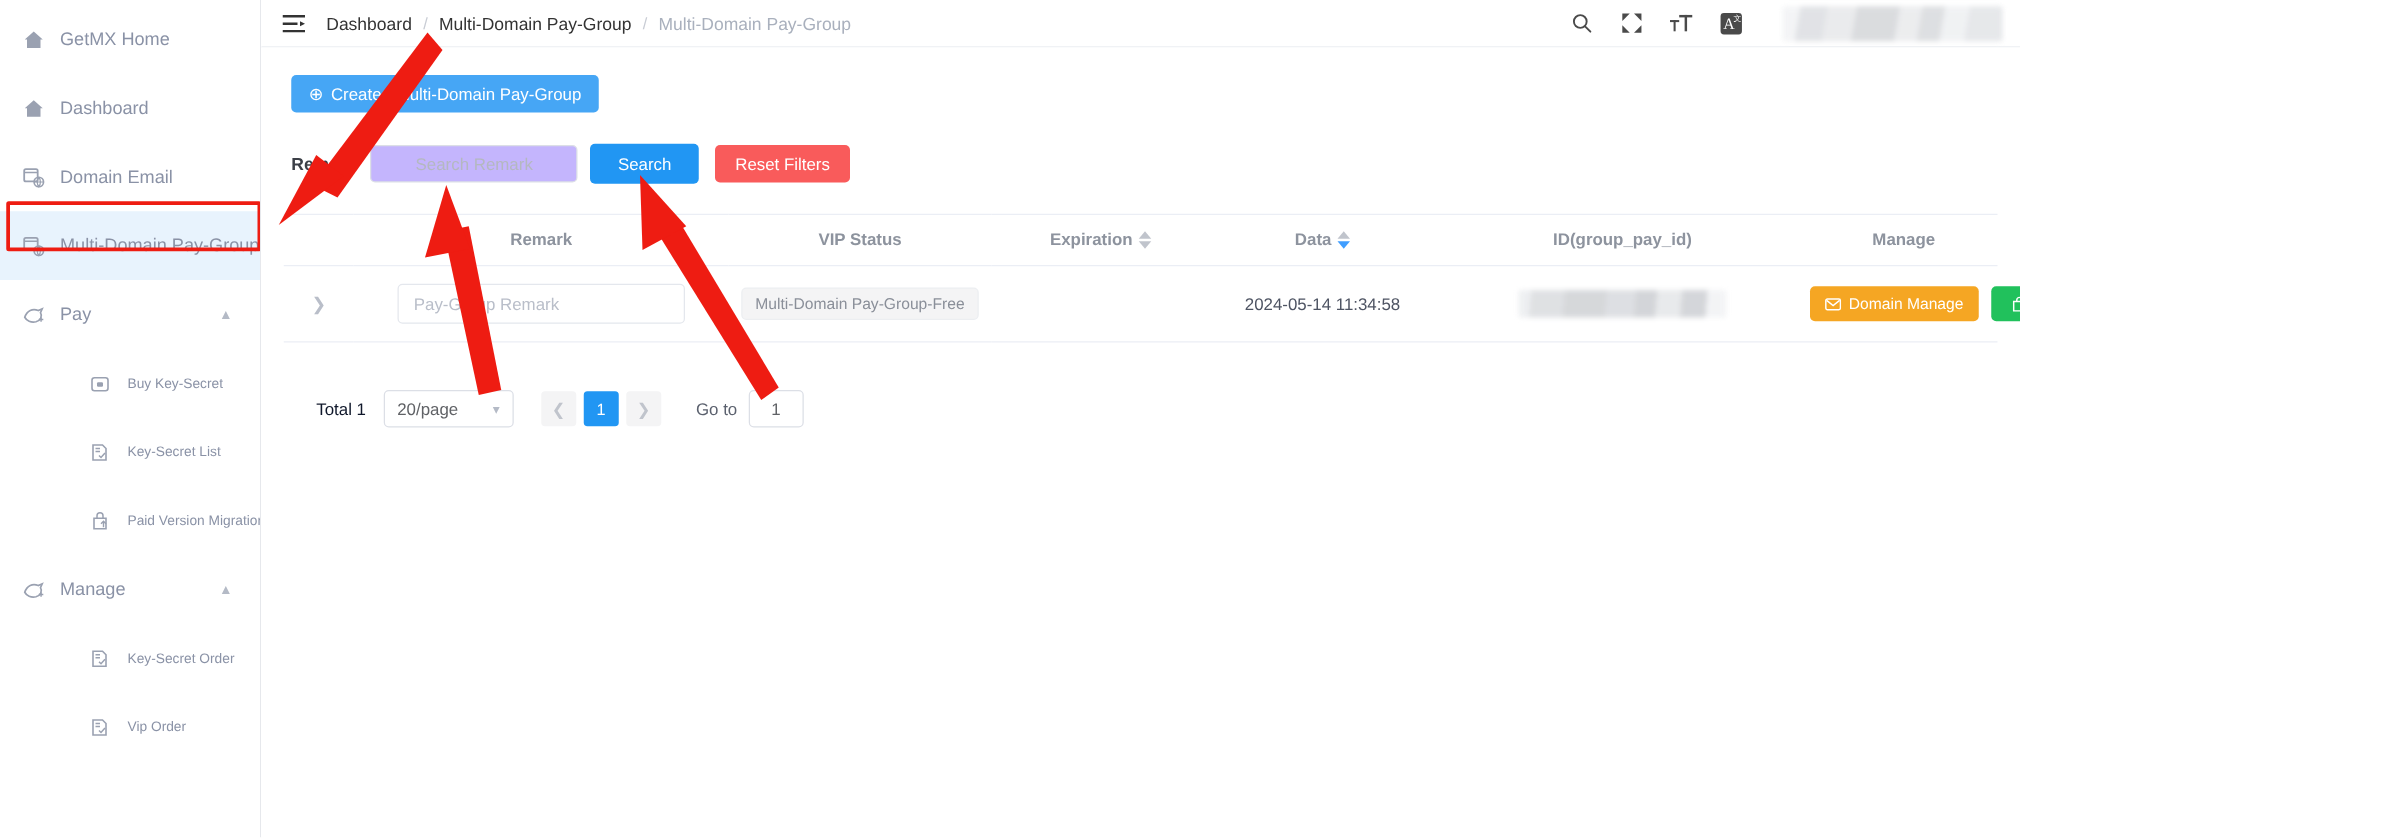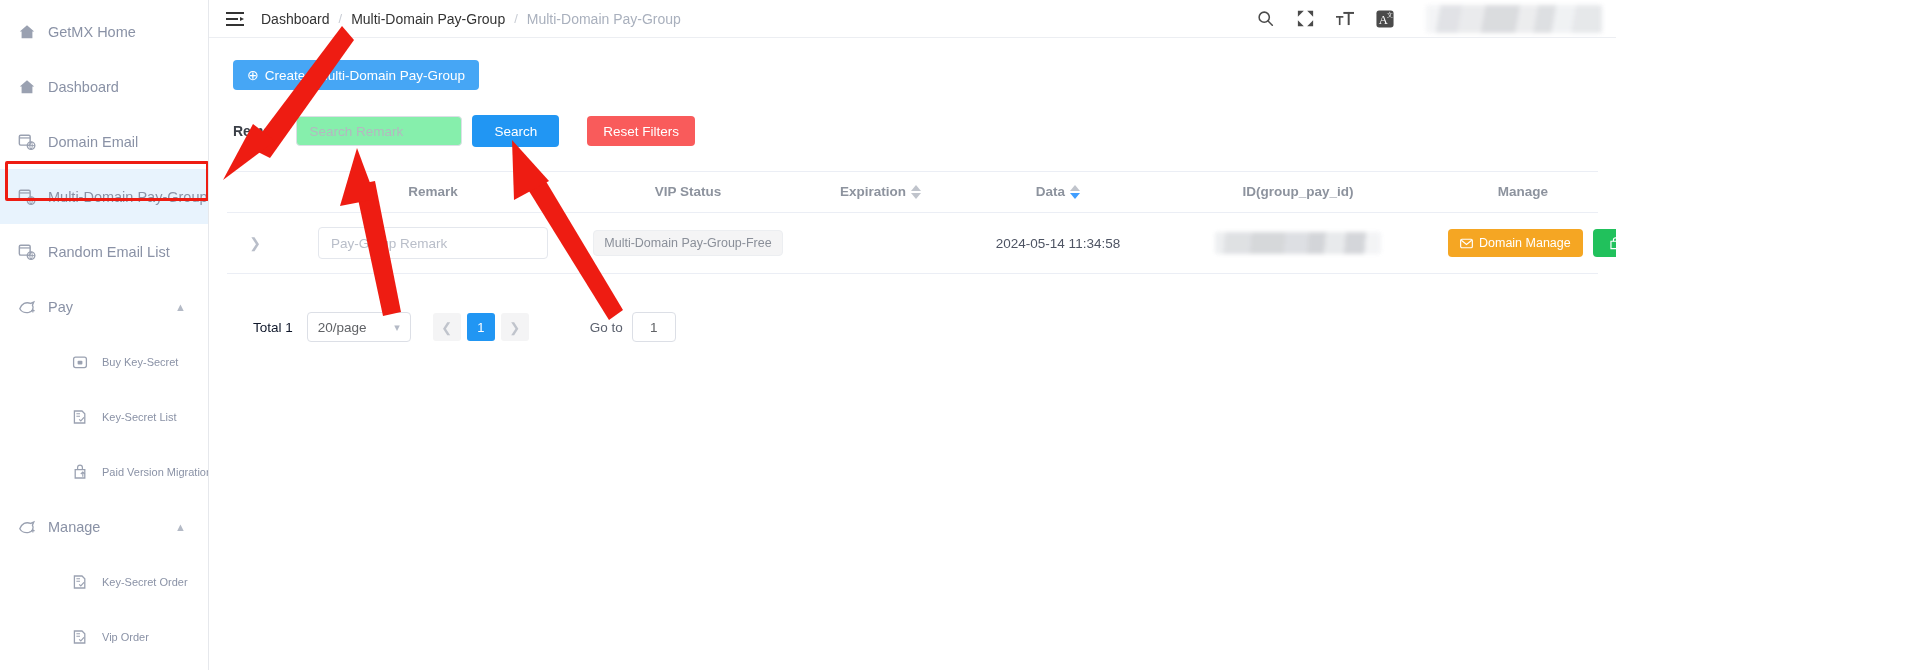--- a/index.html
+++ b/index.html
@@ -135,34 +135,34 @@
   .filter-label {
     font-size: 14px; font-weight: bold; color: #3b3f47;
     margin-right: 12px;
   }
   .f-input {
     width: 166px; height: 30px;
     border: 1px solid #dcdfe6; border-radius: 4px;
     padding: 4px 12px;
     font-size: 13.5px; color: #606266;
     font-family: "Liberation Sans", sans-serif;
-    outline: none; background: #86efac;
+    outline: none; background: #c4b5fd; text-align: center;
   }
   .f-input::placeholder { color: #b4b8c0; }
   .btn-search {
     background: #2196f3; color: #fff;
     height: 30px; padding: 16px 22px;
     font-size: 13.5px;
     margin-left: 10px;
   }
   .btn-reset {
     background: #f95b5b; color: #fff;
     height: 30px; padding: 0 16px;
     font-size: 13.5px;
-    margin-left: 28px;
+    margin-left: 13px;
   }
 
   
   .table-wrap { margin-top: 24px; }
   table.data {
     width: 100%;
     border-collapse: collapse;
     table-layout: fixed;
   }
   table.data thead th {
@@ -262,21 +262,21 @@
   }
   .pg-nums { display: flex; align-items: center; margin-left: 22px; }
   .pg-num {
     width: 28px; height: 28px;
     background: #2196f3; color: #fff;
     border-radius: 3px;
     display: flex; align-items: center; justify-content: center;
     font-size: 13px; margin-right: 6px; cursor: pointer;
   }
   .pg-goto { display: flex; align-items: center; margin-left: 22px; }
-  .pg-goto .lbl { margin-right: 9px; color:#5b616e;margin-left:33px; }
+  .pg-goto .lbl { margin-right: 9px; color:#5b616e; }
   .pg-goto input {
     width: 44px; height: 30px;
     border: 1px solid #dcdfe6; border-radius: 4px;
     text-align: center; font-size: 13.5px; color: #606266;
     font-family: "Liberation Sans", sans-serif;
     outline: none;
   }
 
   
   .arrows { position: absolute; inset: 0; pointer-events: none; z-index: 40; }
@@ -318,31 +318,20 @@
         <div class="nav-item active">
           <span class="nav-ico">
             <svg width="18" height="18" viewBox="0 0 20 20">
               <rect x="1.5" y="2.5" width="12" height="11" rx="1.5" fill="none" stroke="#9aa1b1" stroke-width="1.6"></rect>
                    <path d="M1.5 5.5 H13.5" stroke="#9aa1b1" stroke-width="1.4"></path>
                    <circle cx="14.5" cy="14" r="4.2" fill="none" stroke="#9aa1b1" stroke-width="1.5"></circle>
                    <path d="M10.3 14 H18.7 M14.5 9.8 C16.4 12 16.4 16 14.5 18.2 C12.6 16 12.6 12 14.5 9.8" fill="none" stroke="#9aa1b1" stroke-width="1.1"></path>
             </svg>
           </span>
           <span>Multi-Domain Pay-Group</span>
-        </div>
-        <div class="nav-item">
-          <span class="nav-ico">
-            <svg width="18" height="18" viewBox="0 0 20 20">
-              <rect x="1.5" y="2.5" width="12" height="11" rx="1.5" fill="none" stroke="#9aa1b1" stroke-width="1.6"></rect>
-                   <path d="M1.5 5.5 H13.5" stroke="#9aa1b1" stroke-width="1.4"></path>
-                   <circle cx="14.5" cy="14" r="4.2" fill="none" stroke="#9aa1b1" stroke-width="1.5"></circle>
-                   <path d="M10.3 14 H18.7 M14.5 9.8 C16.4 12 16.4 16 14.5 18.2 C12.6 16 12.6 12 14.5 9.8" fill="none" stroke="#9aa1b1" stroke-width="1.1"></path>
-            </svg>
-          </span>
-          <span>Random Email List</span>
         </div>
         <div class="nav-item group-head nav-group">
           <span class="nav-ico">
             <svg width="18" height="18" viewBox="0 0 20 20">
               <path d="M2 12 C4 6 9 4 14 6 L17.5 4.5 L16 8 C18 11 16 15 12 16 C7.5 17 3.5 15 2 12 Z" fill="none" stroke="#9aa1b1" stroke-width="1.5"></path>
                    <path d="M14.5 14 H18.5 M16.5 12 V16" stroke="#9aa1b1" stroke-width="1.3"></path>
             </svg>
           </span>
           <span>Pay</span>
           <span class="nav-arrow">▲</span>

